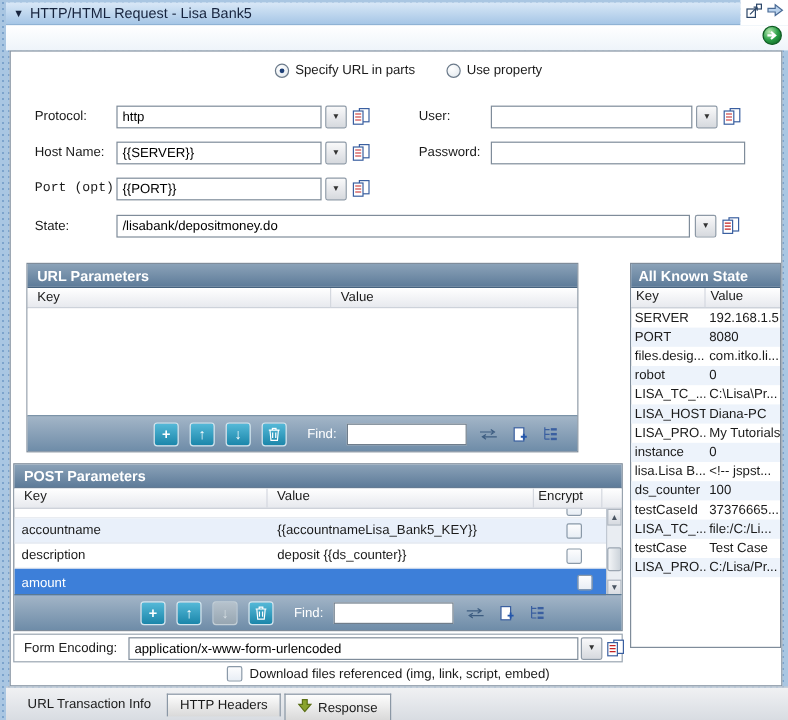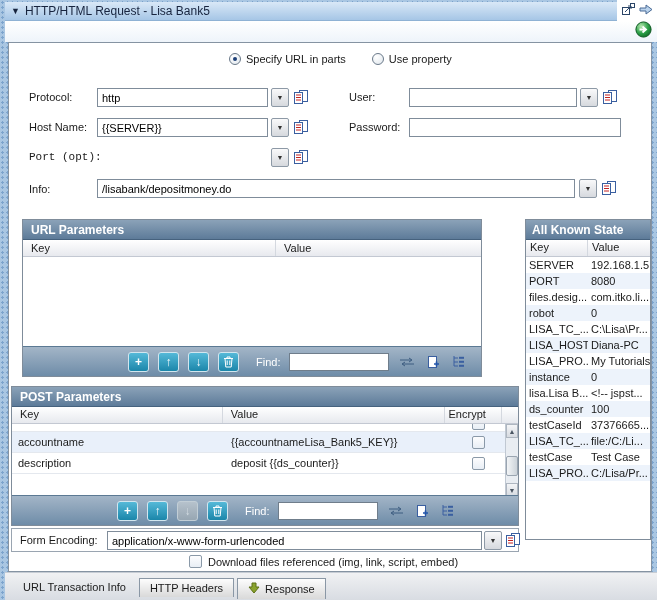--- a/index.html
+++ b/index.html
@@ -152,20 +152,21 @@
     <span class="dd" style="left:262px;top:75px;">▼</span>
     <span class="propico" style="left:284px;top:76px;">
       <svg width="16" height="16" viewBox="0 0 16 16">
         <rect x="6.5" y="1.5" width="8" height="11" fill="#fff" stroke="#3a5fa0"></rect>
         <rect x="1.5" y="3.5" width="8" height="11" fill="#fff" stroke="#3a5fa0"></rect>
         <path d="M3 6h5 M3 8.5h5 M3 11h5" stroke="#c32222"></path>
       </svg>
     </span>
 
     <span class="lbl" style="left:20px;top:108px;font-family:Liberation Mono, monospace;">Port (opt):</span>
+    <input class="txt" style="left: 88px; top: 105px; width: 171px;" value="{{PORT}}">
     <span class="dd" style="left:262px;top:105px;">▼</span>
     <span class="propico" style="left:284px;top:106px;">
       <svg width="16" height="16" viewBox="0 0 16 16">
         <rect x="6.5" y="1.5" width="8" height="11" fill="#fff" stroke="#3a5fa0"></rect>
         <rect x="1.5" y="3.5" width="8" height="11" fill="#fff" stroke="#3a5fa0"></rect>
         <path d="M3 6h5 M3 8.5h5 M3 11h5" stroke="#c32222"></path>
       </svg>
     </span>
 
     <span class="lbl" style="left:340px;top:48px;">User:</span>
@@ -175,21 +176,21 @@
       <svg width="16" height="16" viewBox="0 0 16 16">
         <rect x="6.5" y="1.5" width="8" height="11" fill="#fff" stroke="#3a5fa0"></rect>
         <rect x="1.5" y="3.5" width="8" height="11" fill="#fff" stroke="#3a5fa0"></rect>
         <path d="M3 6h5 M3 8.5h5 M3 11h5" stroke="#c32222"></path>
       </svg>
     </span>
 
     <span class="lbl" style="left:340px;top:78px;">Password:</span>
     <input class="txt" style="left: 400px; top: 75px; width: 212px;" value="">
 
-    <span class="lbl" style="left:20px;top:140px;">Info:</span>
+    <span class="lbl" style="left:20px;top:140px;">State:</span>
     <input class="txt" style="left: 88px; top: 136px; width: 478px;" value="/lisabank/depositmoney.do">
     <span class="dd" style="left:570px;top:136px;">▼</span>
     <span class="propico" style="left:592px;top:137px;">
       <svg width="16" height="16" viewBox="0 0 16 16">
         <rect x="6.5" y="1.5" width="8" height="11" fill="#fff" stroke="#3a5fa0"></rect>
         <rect x="1.5" y="3.5" width="8" height="11" fill="#fff" stroke="#3a5fa0"></rect>
         <path d="M3 6h5 M3 8.5h5 M3 11h5" stroke="#c32222"></path>
       </svg>
     </span>
 
@@ -254,20 +255,30 @@
             <div class="c-key">accountname</div>
             <div class="c-val">{{accountnameLisa_Bank5_KEY}}</div>
             <div class="c-enc">
                 <span class="chk"></span>
               </div>
           </div>
           <div class="p-row">
             <div class="c-key">description</div>
             <div class="c-val">deposit {{ds_counter}}</div>
             <div class="c-enc">
+                <span class="chk"></span>
+              </div>
+          </div>
+          <div class="p-row sel-row">
+            <div class="c-key">amount</div>
+            <div class="c-val" style="position:relative;padding:0;">
+              
+              
+            </div>
+            <div class="c-enc" style="padding-left:18px;">
                 <span class="chk"></span>
               </div>
           </div>
         </div>
         <div class="vscroll">
           <span class="sb-btn">▲</span>
           <span class="sb-thumb"></span>
           <span class="sb-btn" style="margin-top:auto;">▼</span>
         </div>
       </div>

